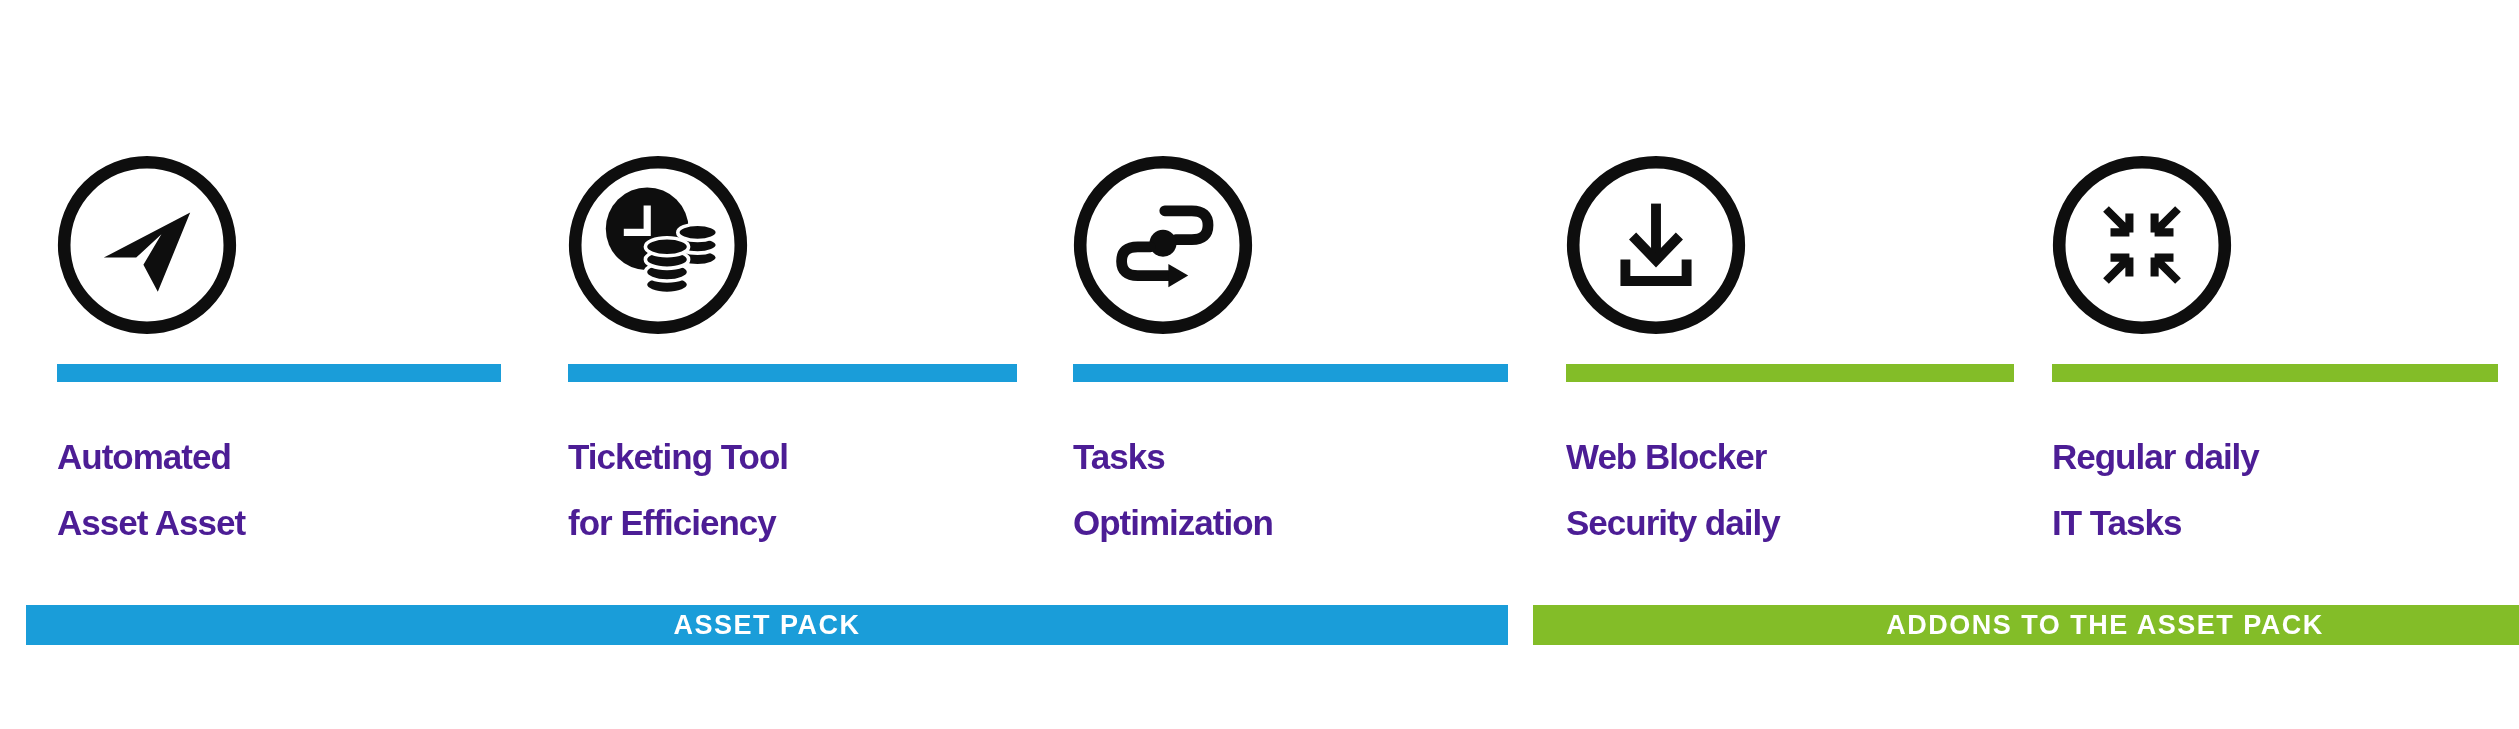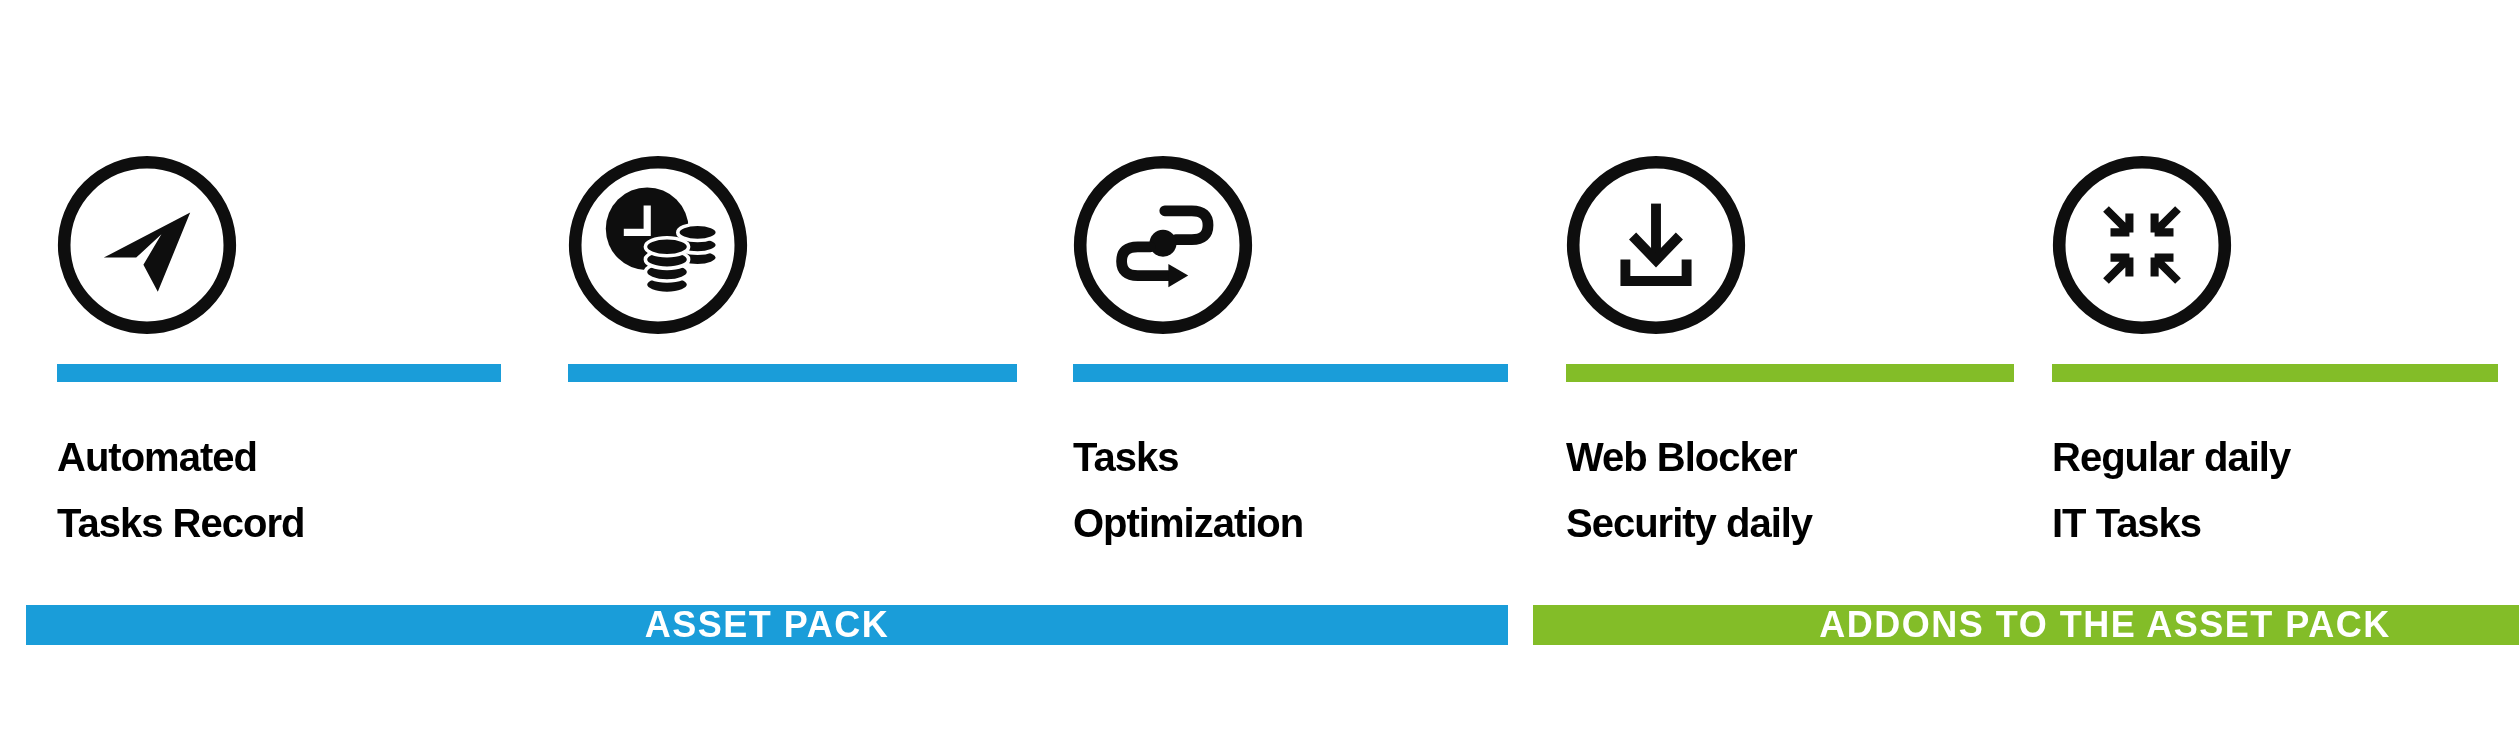--- a/index.html
+++ b/index.html
@@ -23,50 +23,50 @@
   }
   .icon-circle svg{display:block;width:180px;height:180px;}
 
   .accent-bar{
     position:absolute;top:364px;left:0;right:0;height:18px;
     background:var(--accent,#1A9DD9);
   }
 
   .title{
     position:absolute;top:424px;left:0;right:0;
-    font-size:40px;line-height:66px;font-weight:700;
-    letter-spacing:-1px;color:#000000;
+    font-size:35px;line-height:66px;font-weight:700;
+    letter-spacing:-1px;color:#4c1d95;
   }
   .title span{display:block;white-space:nowrap;}
 
   .banner{
     position:absolute;top:605px;height:40px;
     background:var(--accent,#1A9DD9);
     display:flex;align-items:center;justify-content:center;
-    color:#ffffff;font-size:36px;font-weight:700;letter-spacing:1.5px;
+    color:#ffffff;font-size:27px;font-weight:700;letter-spacing:1.5px;
   }
   .banner-assets{left:26px;width:1482px;}
   .banner-addons{left:1533px;width:1144px;}
 </style>
 </head>
 <body>
 
 <div class="canvas">
 
   <div class="column col-0" style="--accent: #1A9DD9;">
     <div class="icon-circle">
       <svg viewBox="0 0 100 100">
         <circle cx="50" cy="50" r="46" fill="none" stroke="#0E0E0E" stroke-width="7"></circle>
         <path d="M26 57 L74 32 L56 76 L48 61 L58 44 L44 57 Z" fill="#0E0E0E"></path>
       </svg>
     </div>
     <div class="accent-bar"></div>
     <div class="title">
       <span>Automated</span>
-      <span>Tasks Record</span>
+      <span>Asset Asset</span>
     </div>
   </div>
 
   <div class="column col-1" style="--accent: #1A9DD9;">
     <div class="icon-circle">
       <svg viewBox="0 0 100 100">
         <circle cx="50" cy="50" r="46" fill="none" stroke="#0E0E0E" stroke-width="7"></circle>
         <circle cx="44" cy="41" r="23" fill="#0E0E0E"></circle>
         <path d="M44 28 L44 43 L31 43" fill="none" stroke="#ffffff" stroke-width="4"></path>
         <g>
@@ -76,20 +76,24 @@
         </g>
         <g>
           <ellipse cx="55" cy="72" rx="12" ry="5" fill="#0E0E0E" stroke="#ffffff" stroke-width="2"></ellipse>
           <ellipse cx="55" cy="65" rx="12" ry="5" fill="#0E0E0E" stroke="#ffffff" stroke-width="2"></ellipse>
           <ellipse cx="55" cy="58" rx="12" ry="5" fill="#0E0E0E" stroke="#ffffff" stroke-width="2"></ellipse>
           <ellipse cx="55" cy="51" rx="12" ry="5" fill="#0E0E0E" stroke="#ffffff" stroke-width="2"></ellipse>
         </g>
       </svg>
     </div>
     <div class="accent-bar"></div>
+    <div class="title">
+      <span>Ticketing Tool</span>
+      <span>for Efficiency</span>
+    </div>
   </div>
 
   <div class="column col-2" style="--accent: #1A9DD9;">
     <div class="icon-circle">
       <svg viewBox="0 0 100 100">
         <circle cx="50" cy="50" r="46" fill="none" stroke="#0E0E0E" stroke-width="7"></circle>
         <path d="M51 31 L66 31 Q75 31 75 39 Q75 47 66 47 L57 47" fill="none" stroke="#0E0E0E" stroke-width="6" stroke-linecap="round"></path>
         <circle cx="50" cy="49" r="7.5" fill="#0E0E0E"></circle>
         <path d="M43 51 L36 51 Q27 51 27 59 Q27 67 36 67 L53 67" fill="none" stroke="#0E0E0E" stroke-width="6" stroke-linecap="round"></path>
         <path d="M53 60.5 L64 67 L53 73.5 Z" fill="#0E0E0E"></path>

